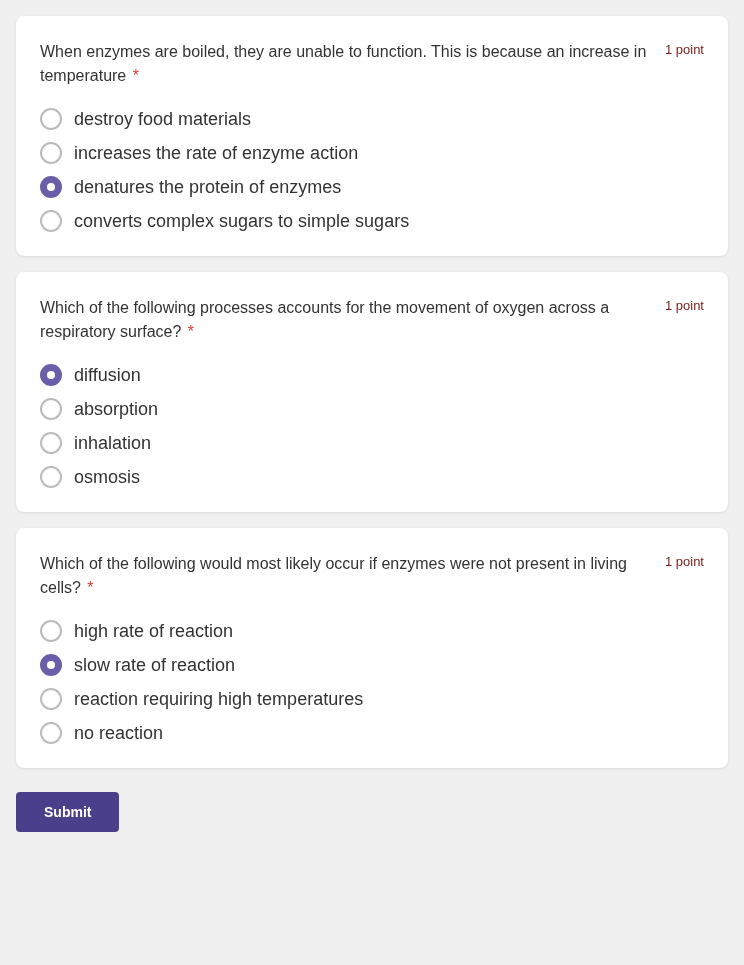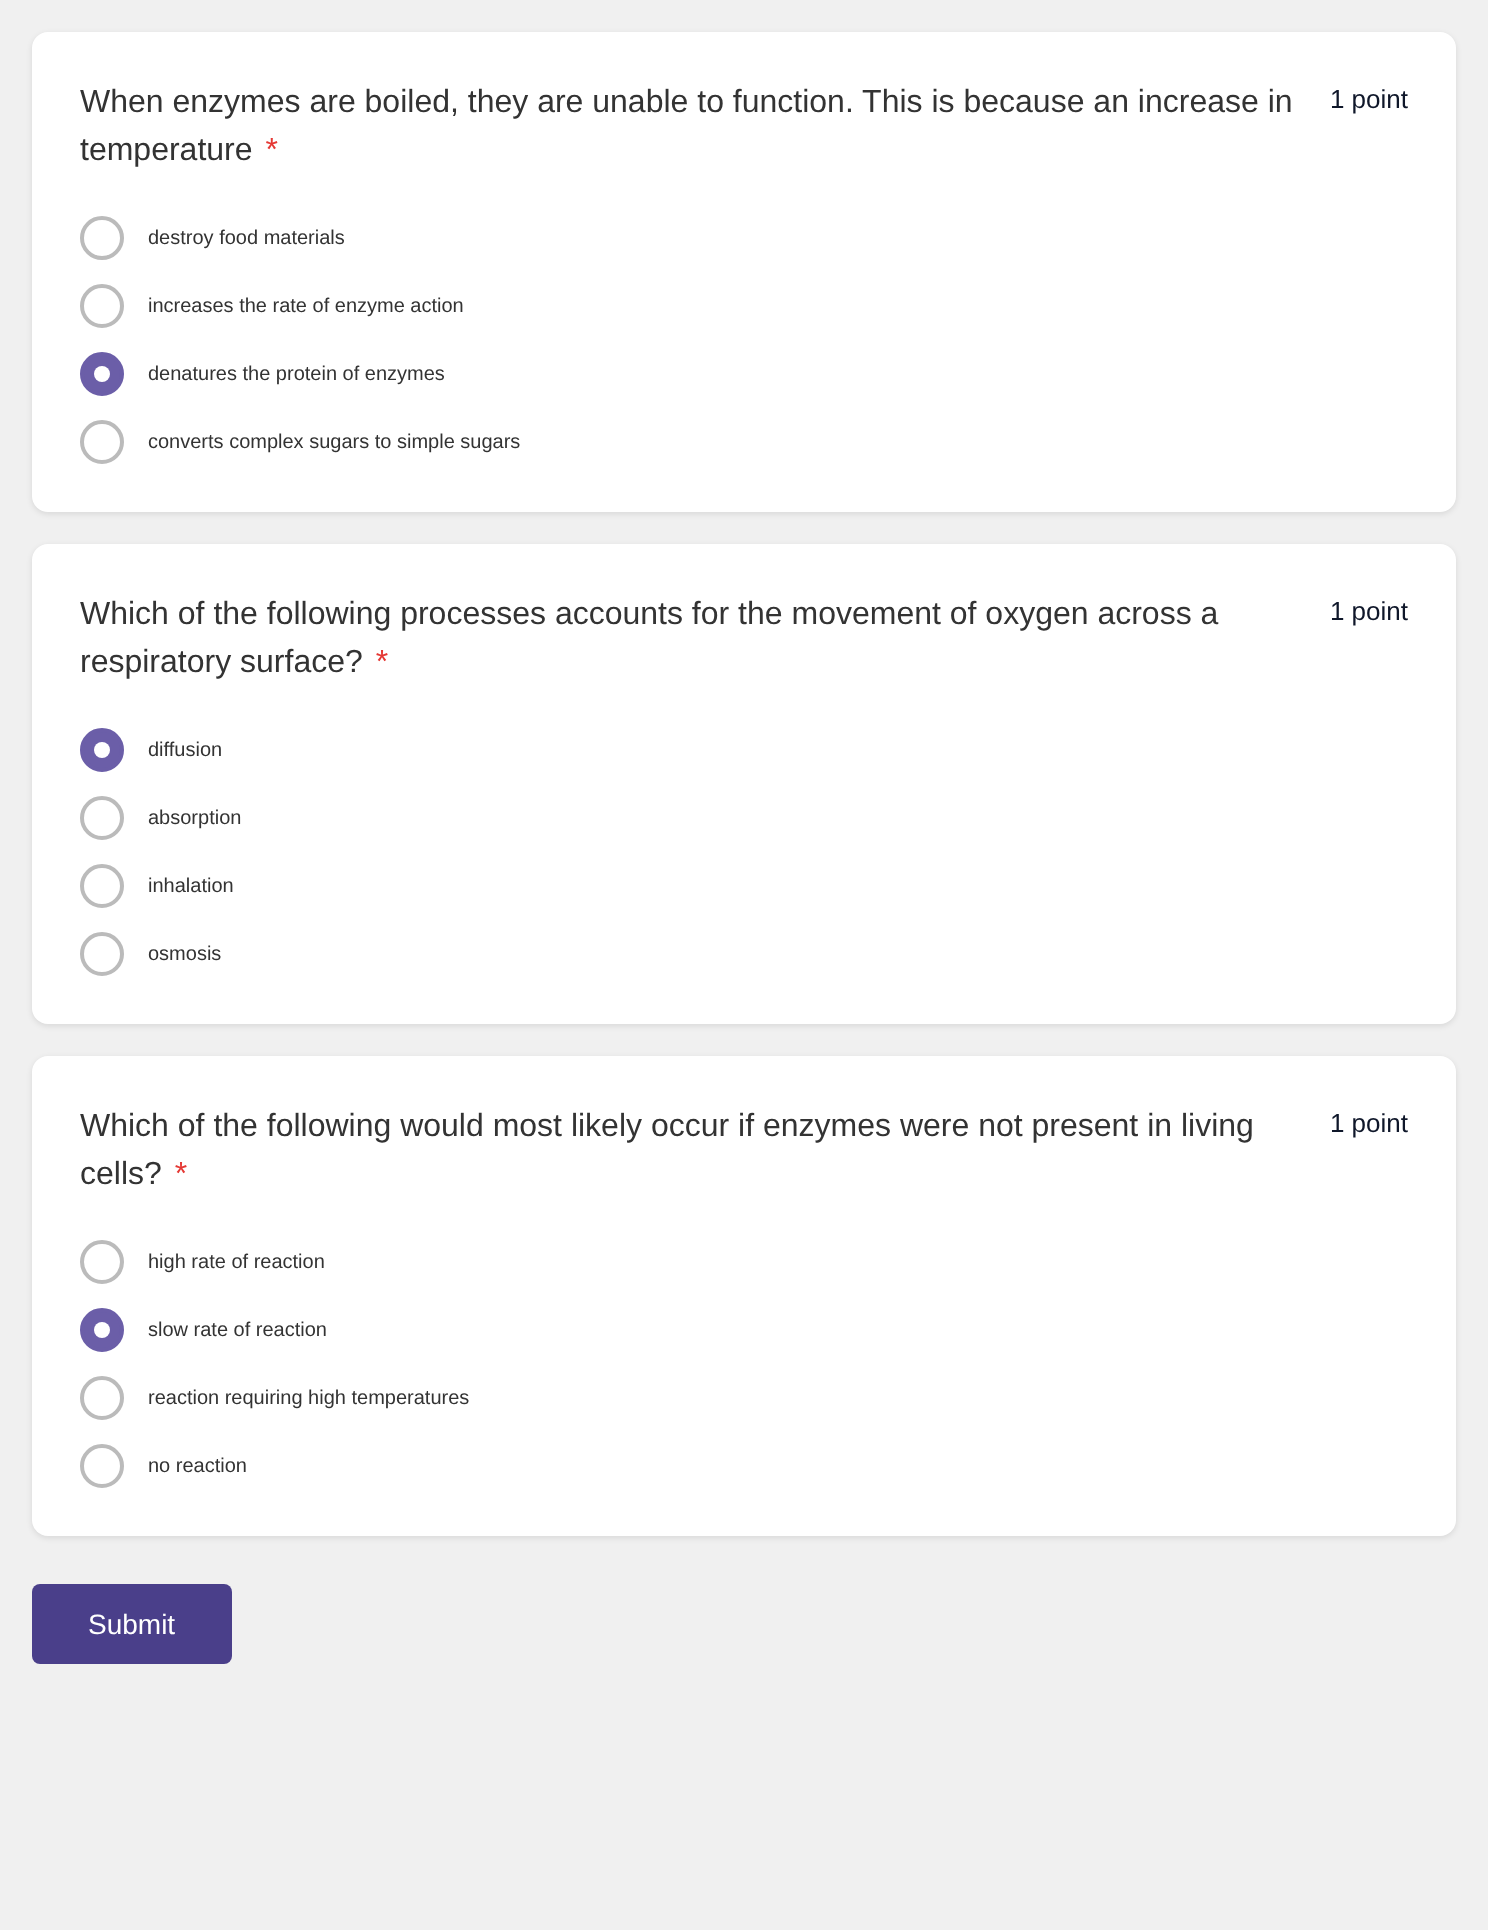--- a/index.html
+++ b/index.html
@@ -39,21 +39,21 @@
       padding-right: 16px;
     }
 
     .required-star {
       color: #e53935;
       margin-left: 2px;
     }
 
     .points-label {
       font-size: 13px;
-      color: #0f172a;
+      color: #7f1d1d;
       white-space: nowrap;
       margin-top: 2px;
     }
 
     .options-list {
       display: flex;
       flex-direction: column;
       gap: 12px;
     }
 
@@ -87,32 +87,32 @@
       border-radius: 50%;
       background: #fff;
       display: none;
     }
 
     .radio-outer.selected .radio-inner {
       display: block;
     }
 
     .option-label {
-      font-size: 10px;
+      font-size: 18px;
       color: #333;
     }
 
     .submit-btn {
       background-color: #4a3f8a;
       color: #fff;
       border: none;
       border-radius: 4px;
       padding: 12px 28px;
       font-size: 14px;
-      font-weight: normal;
+      font-weight: bold;
       cursor: pointer;
       margin-top: 8px;
     }
   </style>
 </head>
 <body>
 
 
 
 

